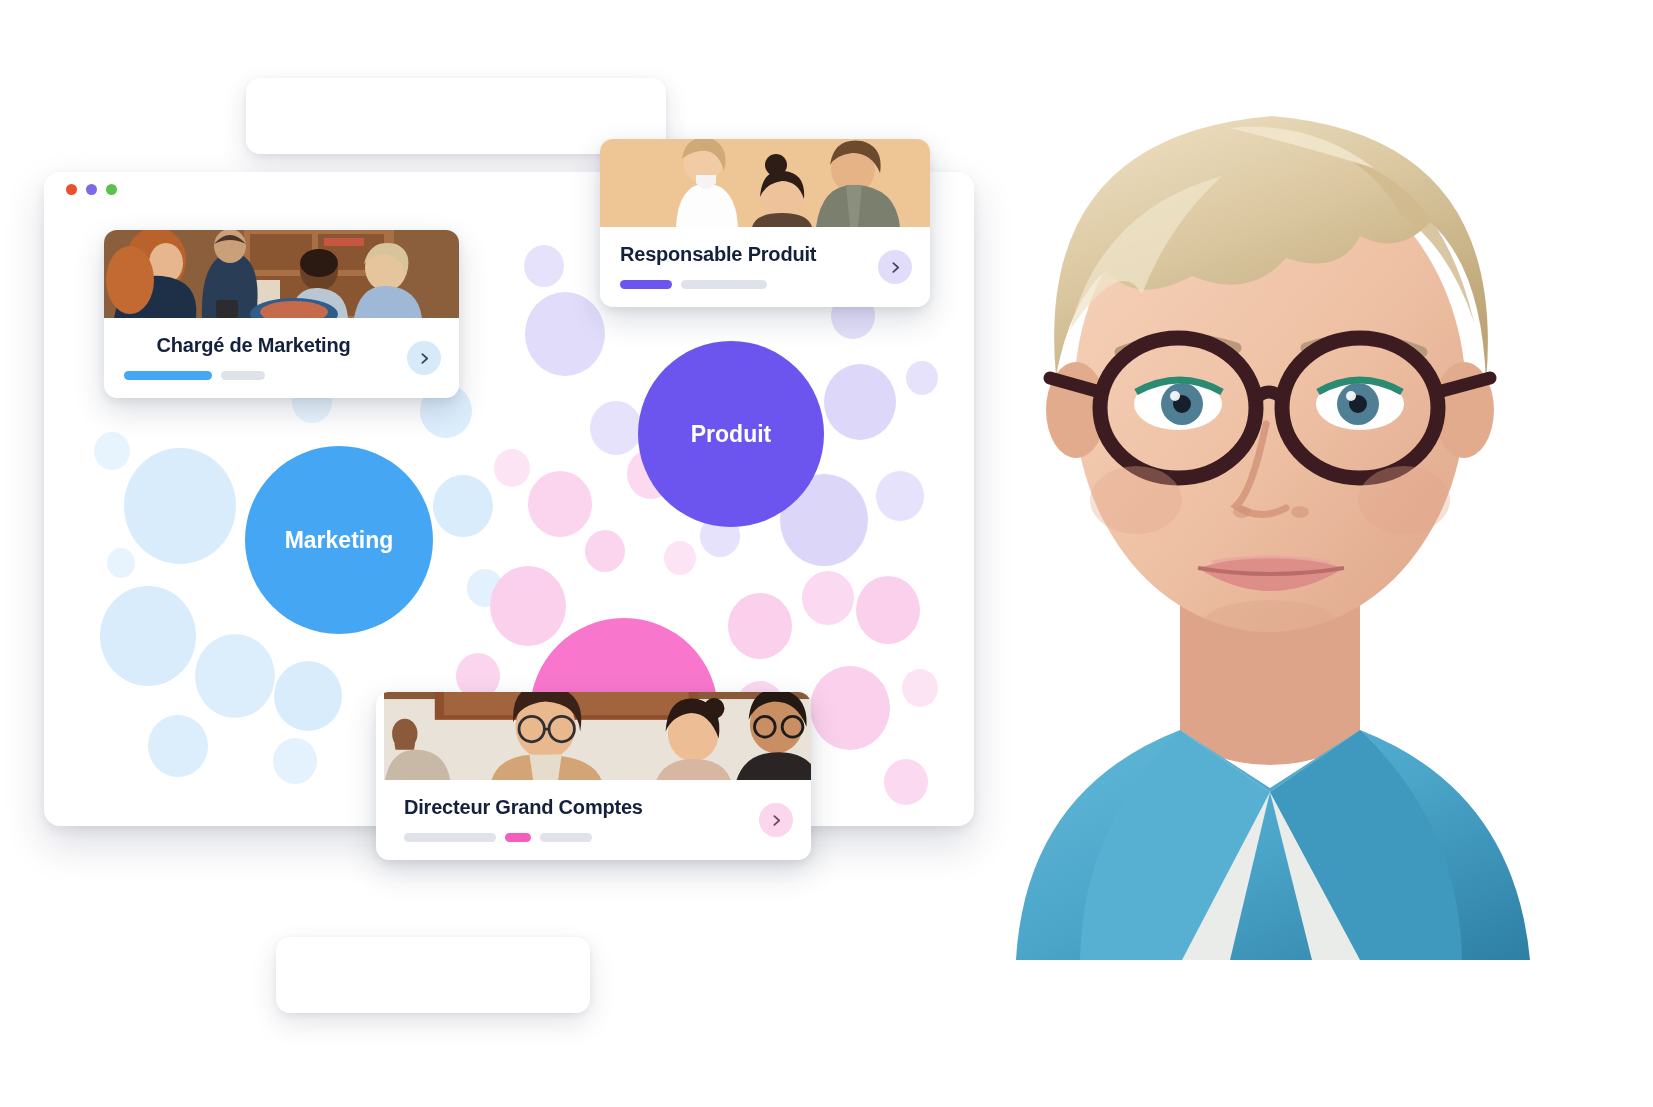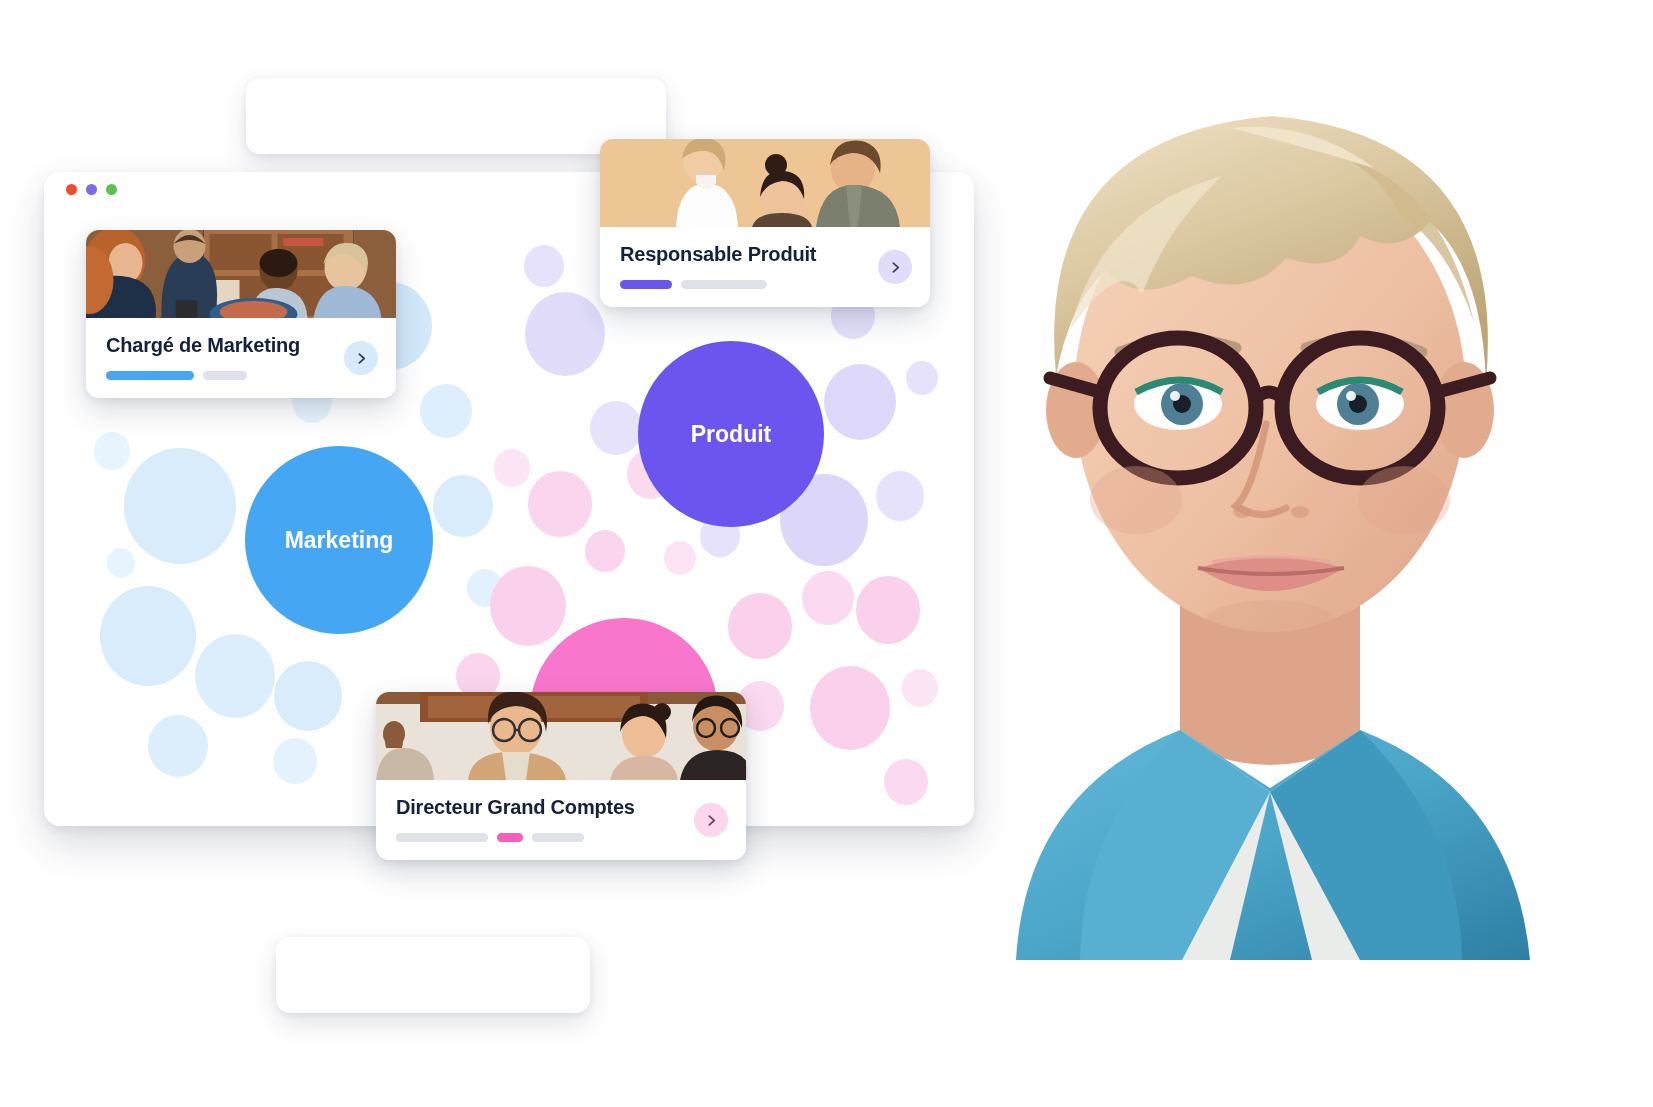--- a/index.html
+++ b/index.html
@@ -82,31 +82,31 @@
   .job-bars { display: flex; gap: 9px; margin-top: 14px; }
   .bar { height: 9px; border-radius: 5px; background: #dfe2e8; }
   .go-btn {
     position: absolute; right: 18px; top: 50%; transform: translateY(-50%);
     width: 34px; height: 34px; border-radius: 50%;
     display: flex; align-items: center; justify-content: center;
     border: none; cursor: pointer; padding: 0;
   }
   .go-btn svg { width: 13px; height: 13px; }
 
-  #card-marketing { left: 86px; top: 230px; width: 310px; }
+  #card-marketing { left: 104px; top: 230px; width: 355px; text-align: center; }
   #card-marketing .go-btn { background: #d6eaf9; }
   #card-marketing .go-btn svg { stroke: #2f4a63; }
   #card-marketing .bar.filled { background: #45a6f4; }
 
   #card-produit { left: 600px; top: 139px; width: 330px; }
   #card-produit .go-btn { background: #e2dcfb; }
   #card-produit .go-btn svg { stroke: #4a4468; }
   #card-produit .bar.filled { background: #6c54ef; }
 
-  #card-commerce { left: 376px; top: 692px; width: 370px; }
+  #card-commerce { left: 376px; top: 692px; width: 435px; padding-left: 8px; }
   #card-commerce .go-btn { background: #fbd6ec; }
   #card-commerce .go-btn svg { stroke: #6b4a60; }
   #card-commerce .bar.filled { background: #f45fbe; }
 
   
   #portrait {
     position: absolute; left: 930px; top: 0px;
     width: 700px; height: 960px;
   }
   #portrait-canvas { position: absolute; inset: 0; }

